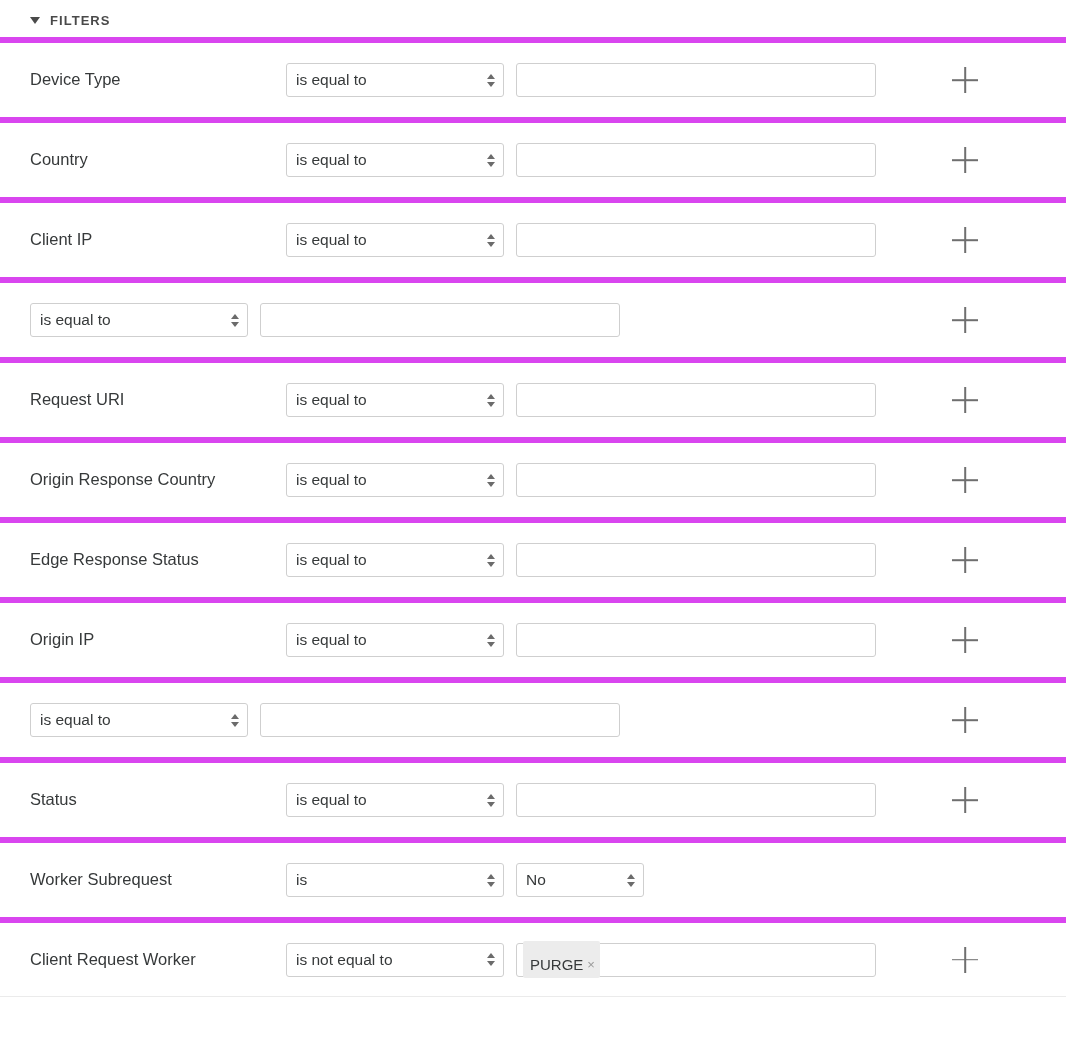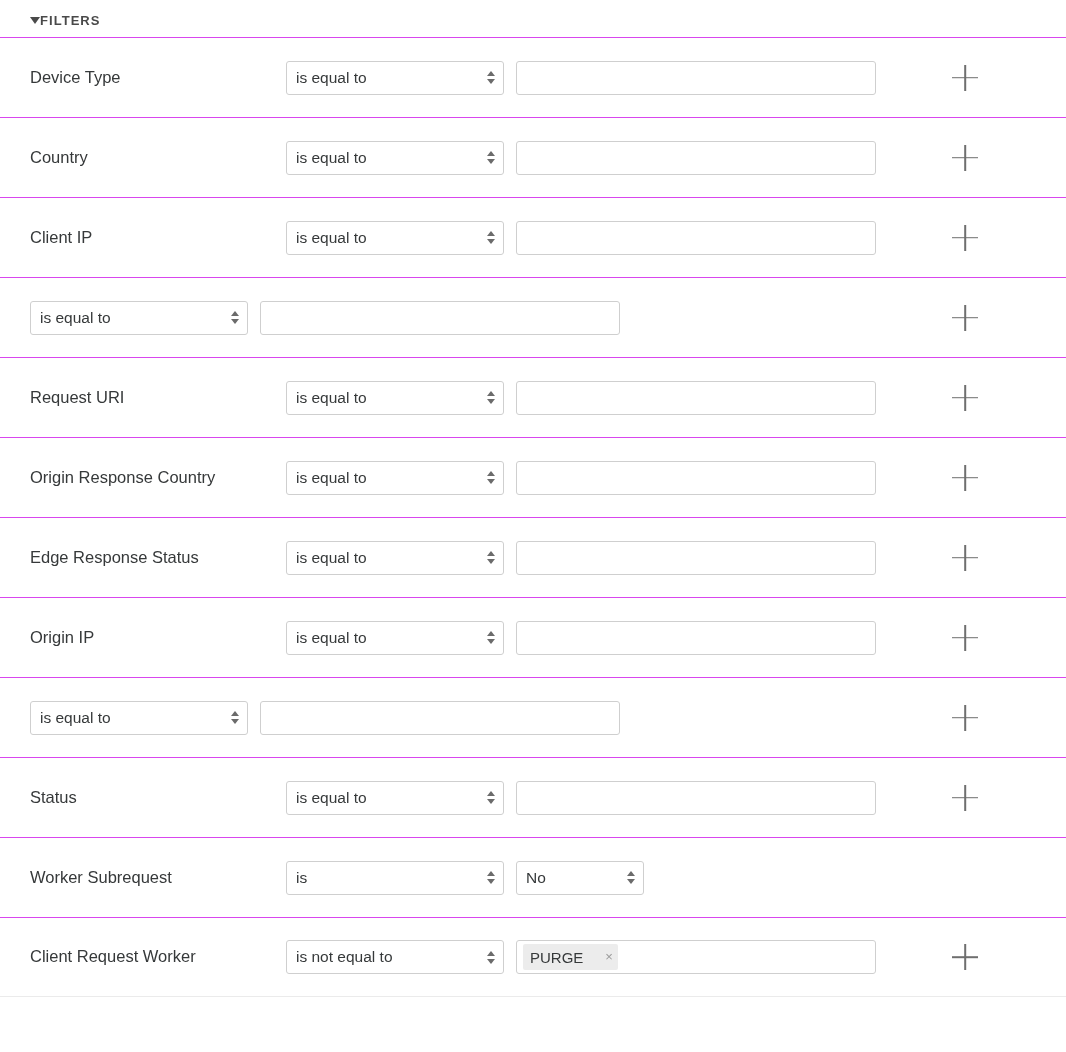--- a/index.html
+++ b/index.html
@@ -14,21 +14,21 @@
     color: #36393a;
     overflow: hidden;
   }
   .panel {
     width: 1066px;
     box-sizing: border-box;
   }
   .filters-header {
     display: flex;
     align-items: center;
-    gap: 0;
+    gap: 10px;
     padding: 14px 0 10px 30px;
     font-size: 13px;
     letter-spacing: 0.08em;
     font-weight: bold;
     color: #4a4a4a;
   }
   .caret {
     width: 0;
     height: 0;
     border-left: 5px solid transparent;
@@ -38,21 +38,21 @@
   }
   .filters-title {
     line-height: 1;
   }
   .rows {
     display: block;
   }
   .row {
     display: flex;
     align-items: center;
-    border-top: 1px solid #d946ef;
+    border-top: 6px solid #d946ef;
     height: 80px;
     box-sizing: border-box;
     padding-left: 30px;
     padding-right: 16px;
   }
   .row.first {
     border-top: none;
     height: 58px;
   }
   .row-label {
@@ -139,24 +139,24 @@
     display: flex;
     align-items: center;
     padding: 0 6px;
     box-sizing: border-box;
   }
   .token {
     background: #ececec;
     border-radius: 2px;
     font-size: 15px;
     color: #36393a;
-    padding: 4px 5px 3px 7px;
+    padding: 14px 5px 3px 7px;
     display: inline-flex;
     align-items: center;
-    gap: 22px;
+    gap: 4px;
     line-height: 1.3;
   }
   .token .x {
     color: #9a9a9a;
     font-size: 13px;
     cursor: pointer;
   }
   .add-btn {
     margin-left: auto;
     width: 26px;

